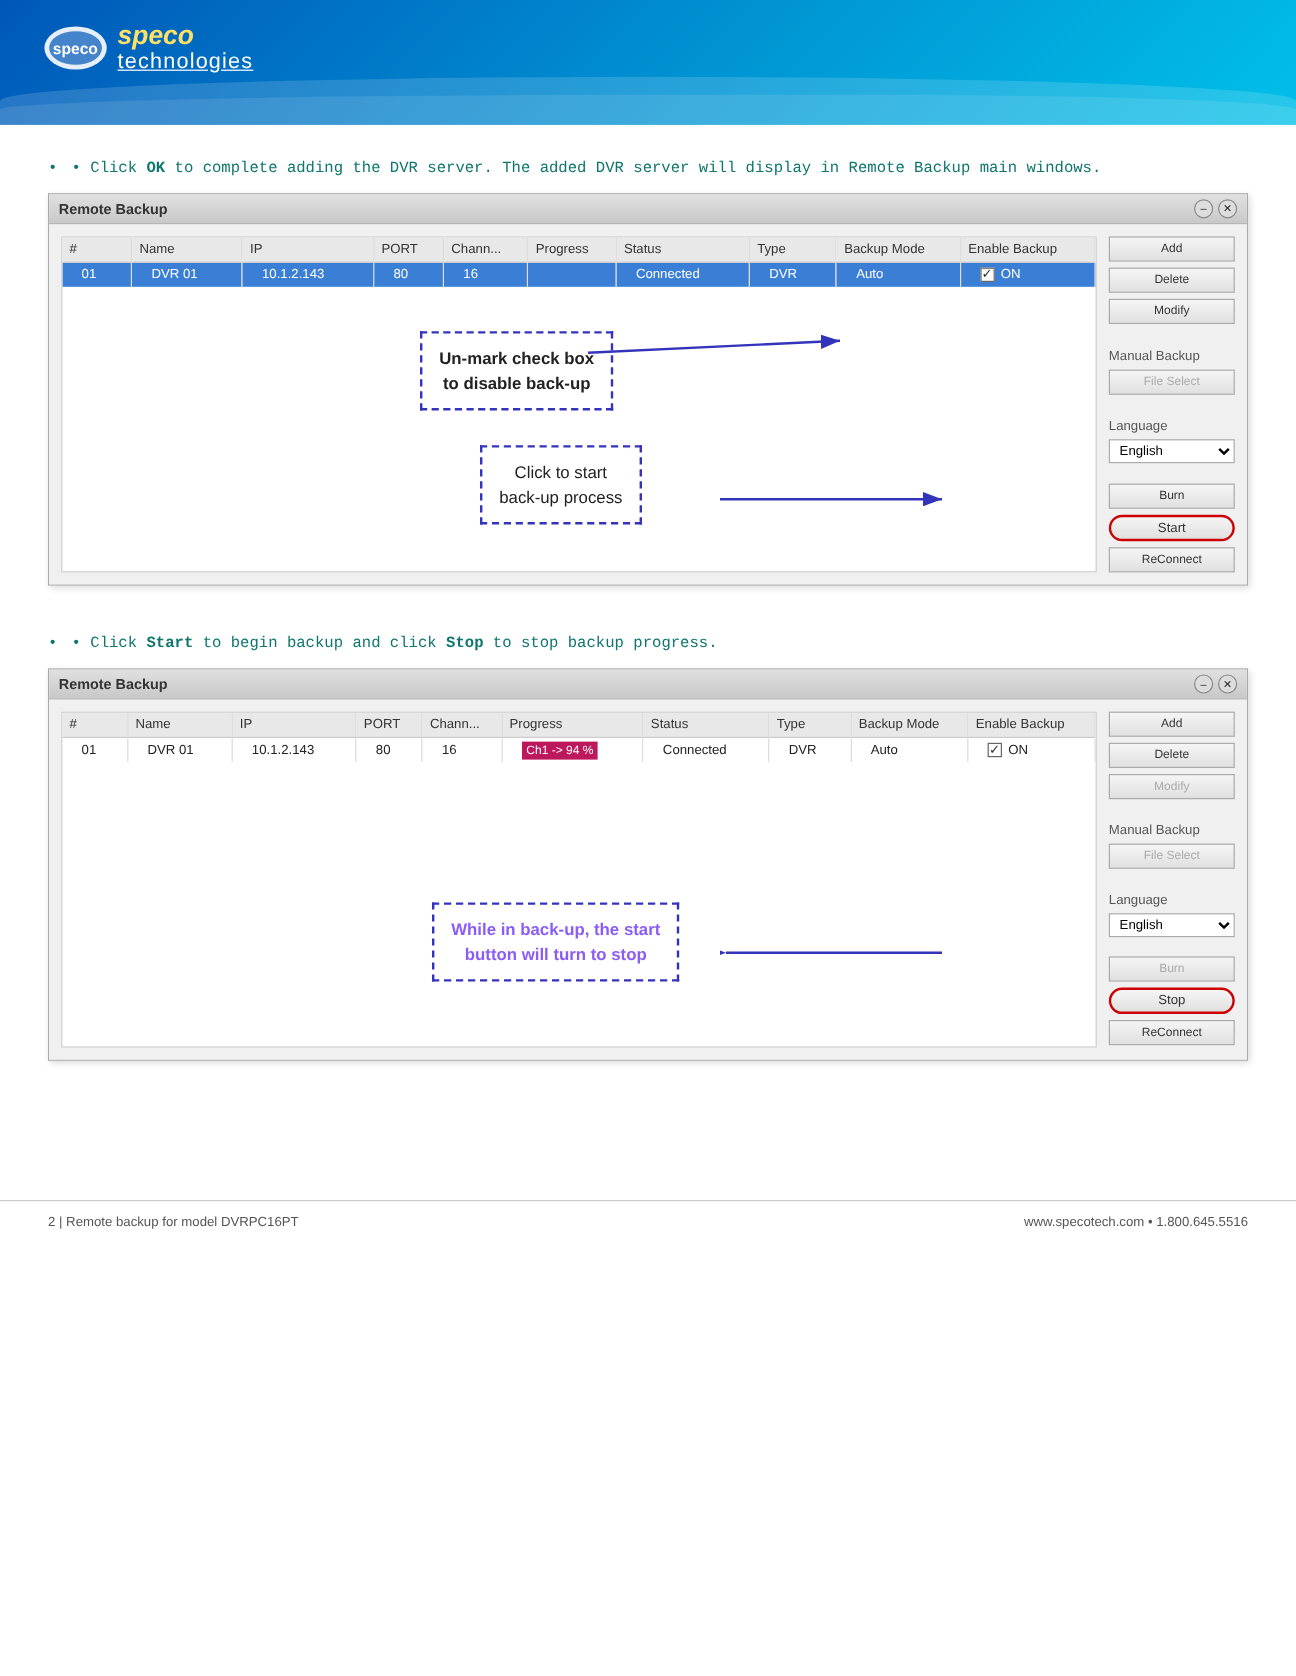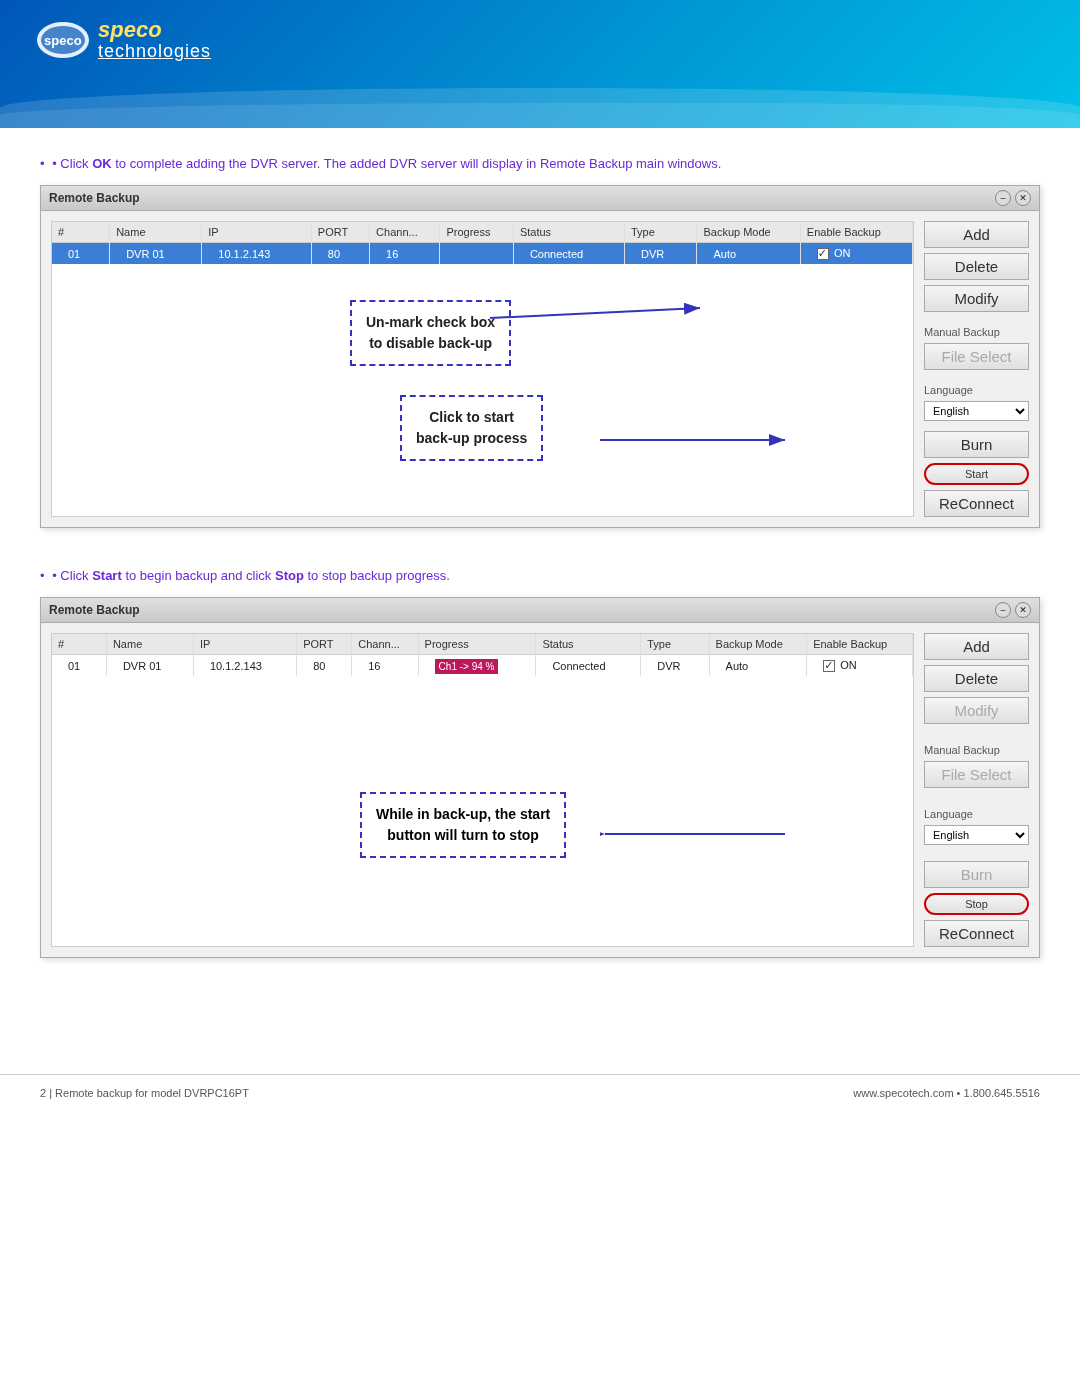--- a/index.html
+++ b/index.html
@@ -9,21 +9,21 @@
       background: #fff;
       font-family: Arial, sans-serif;
       font-size: 13px;
       color: #222;
       position: relative;
     }
 
     
     .header {
       background: linear-gradient(135deg, #0057b8 0%, #0099d6 60%, #00c0e8 100%);
-      height: 128px;
+      height: 104px;
       position: relative;
       overflow: hidden;
     }
     .header-wave {
       position: absolute;
       bottom: 0; left: 0; right: 0;
       height: 40px;
       background: rgba(255,255,255,0.15);
       border-radius: 50% 50% 0 0 / 20px;
     }
@@ -67,21 +67,22 @@
     }
 
     
     .content {
       padding: 28px 40px 20px 40px;
     }
 
     .instruction-line {
       font-size: 13px;
       margin-bottom: 14px;
-      color: #6d28d9;
+      color: #0f766e;
+      font-family: Liberation Mono, monospace;
     }
     .instruction-line b {
       font-weight: bold;
     }
     .bullet {
       margin-right: 4px;
     }
 
     
     .window {
@@ -176,21 +177,21 @@
     .sidebar {
       width: 105px;
       display: flex;
       flex-direction: column;
       gap: 5px;
     }
     .side-btn {
       background: linear-gradient(to bottom, #f5f5f5 0%, #e0e0e0 100%);
       border: 1px solid #aaa;
       padding: 4px 8px;
-      font-size: 15px;
+      font-size: 10px;
       text-align: center;
       cursor: pointer;
       color: #333;
     }
     .side-btn:disabled, .side-btn.disabled {
       color: #aaa;
       cursor: default;
     }
     .side-label {
       font-size: 11px;
@@ -370,21 +371,21 @@
 
     <svg style="position:absolute; top:108px; left:450px; z-index:11;" width="220" height="50">
       <defs>
         <marker id="arrowhead1" markerWidth="8" markerHeight="6" refX="8" refY="3" orient="auto">
           <polygon points="0 0, 8 3, 0 6" fill="#3333bb"></polygon>
         </marker>
       </defs>
       <line x1="0" y1="25" x2="210" y2="15" stroke="#3333bb" stroke-width="2" marker-end="url(#arrowhead1)"></line>
     </svg>
 
-    <div style="position:absolute; top:210px; left:360px; border:2px dashed #3333bb; background:rgba(255,255,255,0.95); padding:10px 14px; font-weight:bold; font-size:14px; color:#222; text-align:center; line-height:1.5; z-index:10;">
+    <div style="position:absolute; top:210px; left:360px; border:2px dashed #3333bb; background:rgba(255,255,255,0.95); padding:10px 14px; font-weight:normal; font-size:14px; color:#222; text-align:center; line-height:1.5; z-index:10;">
       <span>Click to start</span><br>
       <span>back-up process</span>
     </div>
 
     <svg style="position:absolute; top:235px; left:560px; z-index:11;" width="200" height="40">
       <defs>
         <marker id="arrowhead2" markerWidth="8" markerHeight="6" refX="8" refY="3" orient="auto">
           <polygon points="0 0, 8 3, 0 6" fill="#3333bb"></polygon>
         </marker>
       </defs>
@@ -459,21 +460,21 @@
             <option>English</option>
           </select>
           <div style="height:6px;"></div>
           <button class="side-btn disabled">Burn</button>
           <div class="stop-btn-circle">Stop</div>
           <button class="side-btn">ReConnect</button>
         </div>
       </div>
     </div>
 
-    <div style="position:absolute; top:195px; left:320px; border:2px dashed #3333bb; background:rgba(255,255,255,0.95); padding:10px 14px; font-weight:bold; font-size:14px; color:#000000; text-align:center; line-height:1.5; z-index:10;">
+    <div style="position:absolute; top:195px; left:320px; border:2px dashed #3333bb; background:rgba(255,255,255,0.95); padding:10px 14px; font-weight:bold; font-size:14px; color:#8b5cf6; text-align:center; line-height:1.5; z-index:10;">
       <span>While in back-up, the start</span><br>
       <span>button will turn to stop</span>
     </div>
 
     <svg style="position:absolute; top:222px; left:560px; z-index:11;" width="200" height="30">
       <defs>
         <marker id="arrowhead3" markerWidth="8" markerHeight="6" refX="0" refY="3" orient="auto">
           <polygon points="8 0, 0 3, 8 6" fill="#3333bb"></polygon>
         </marker>
       </defs>

